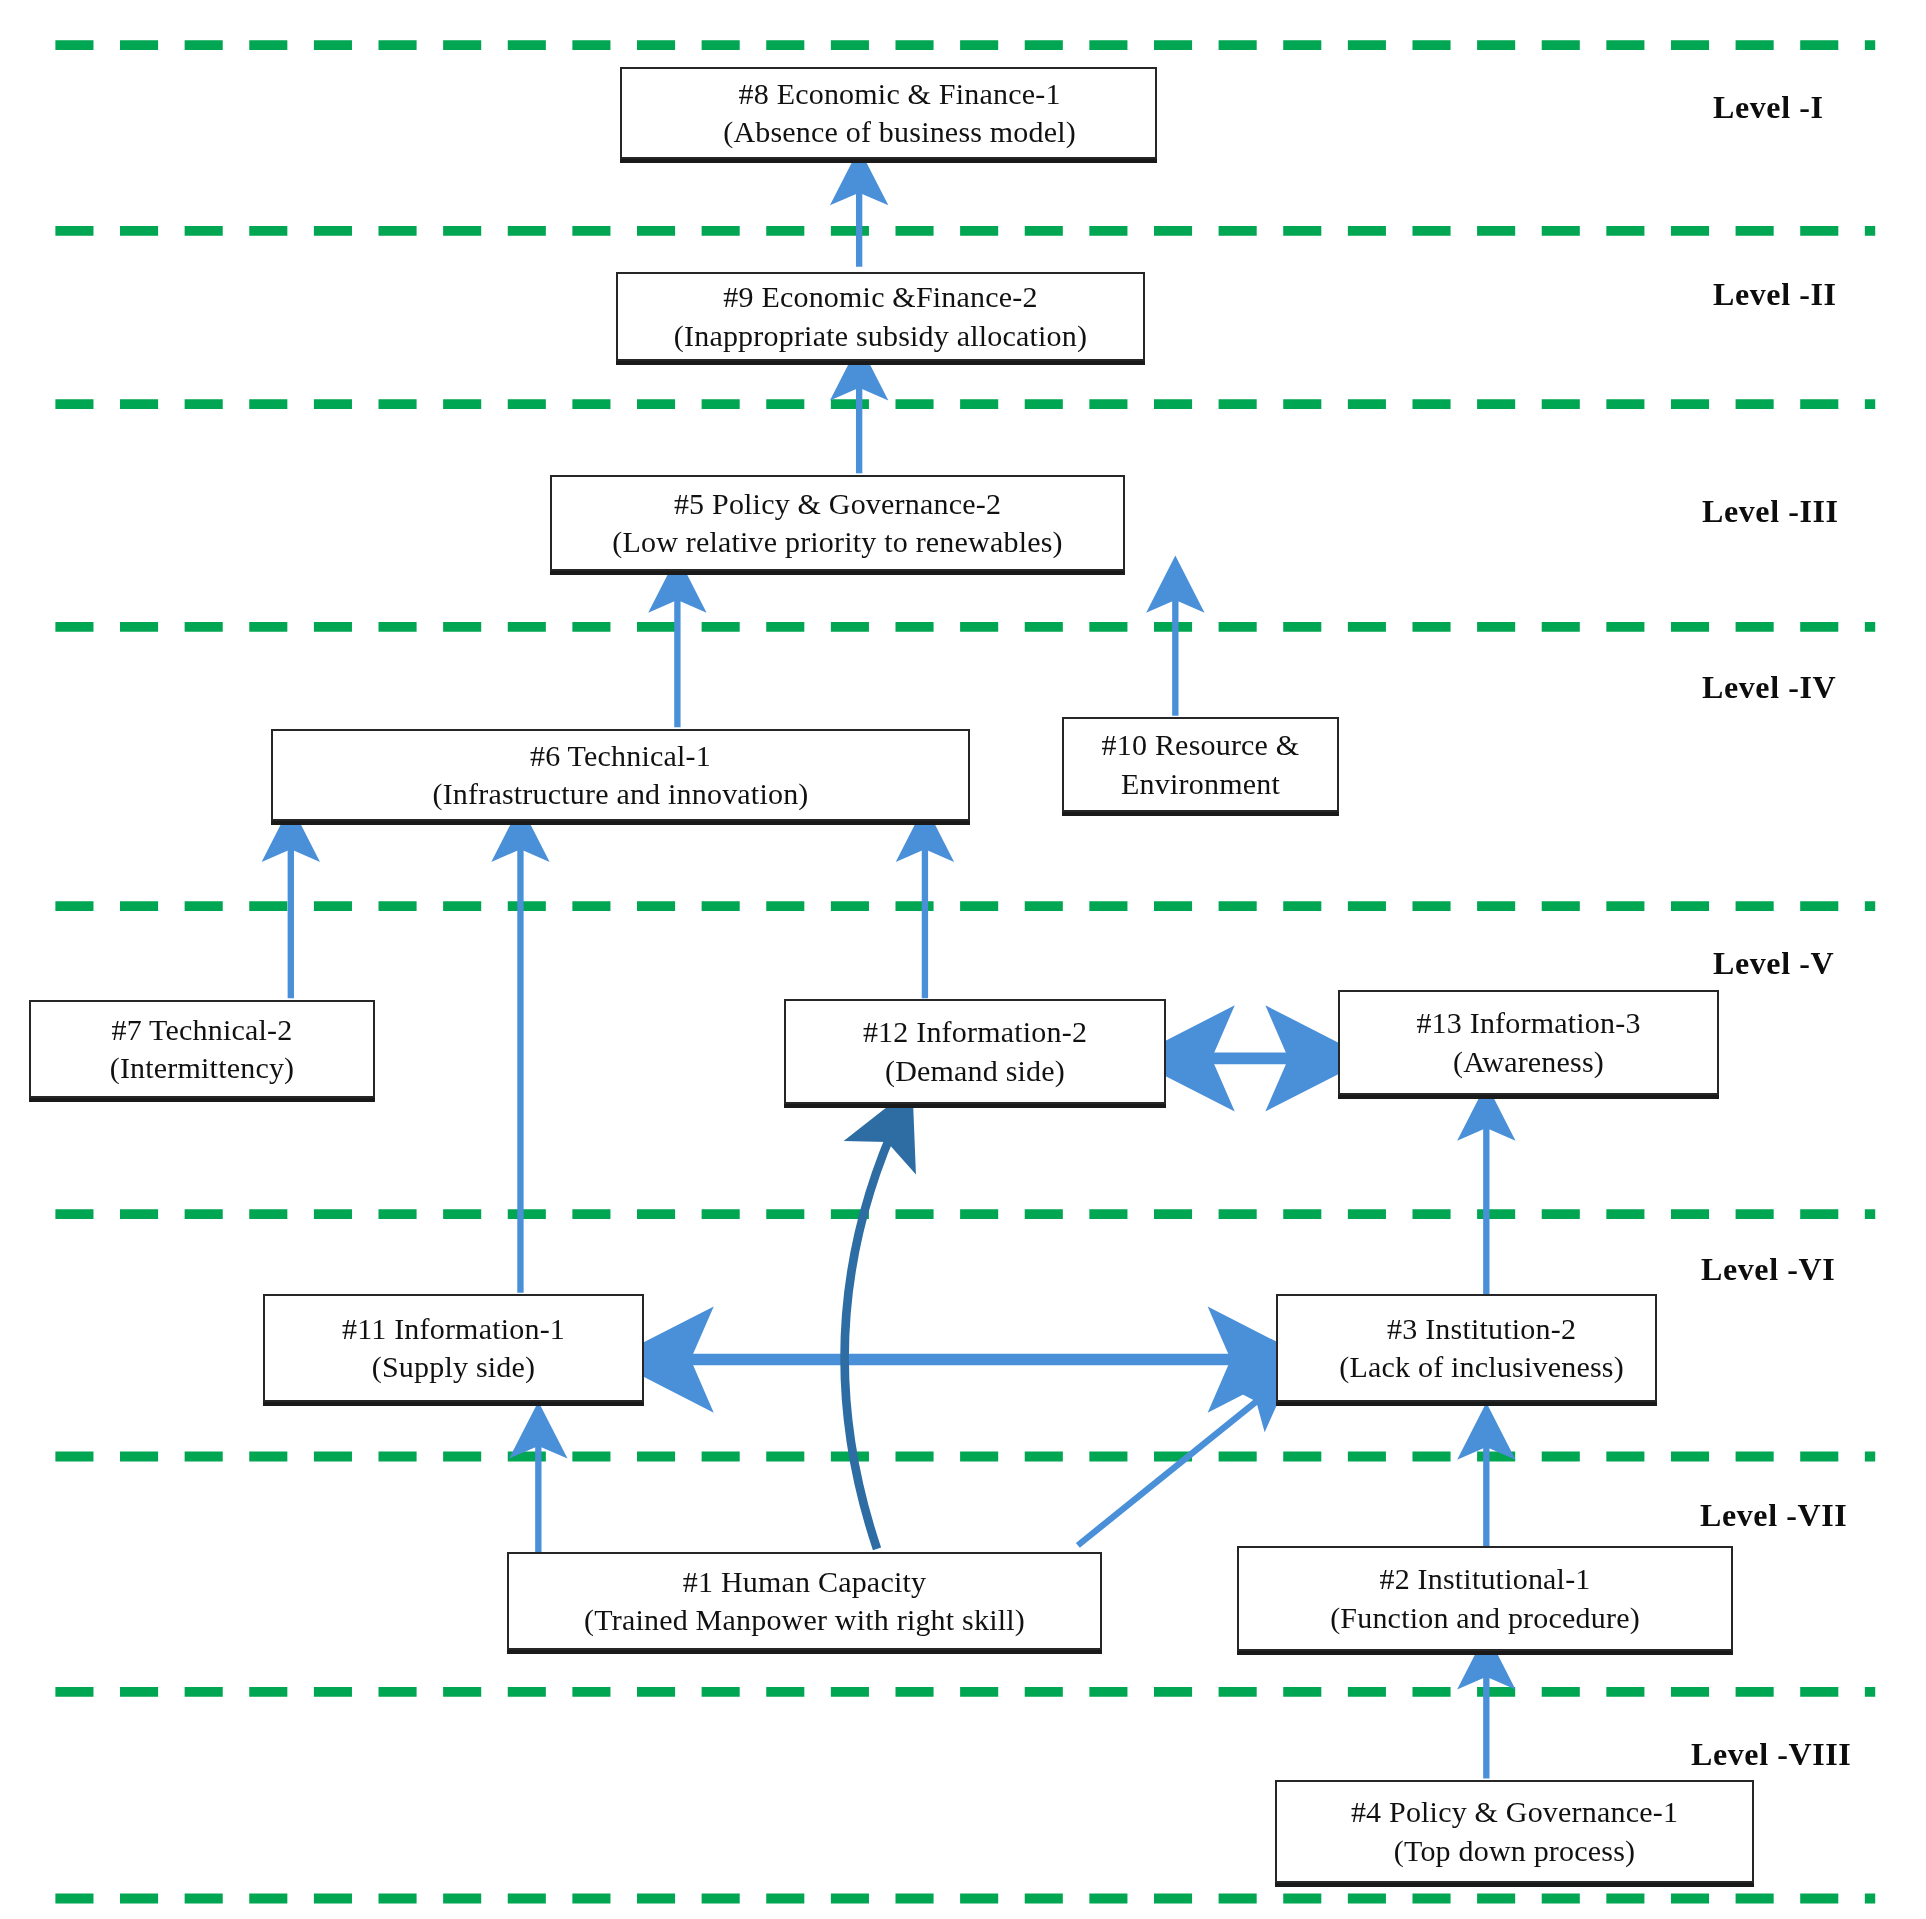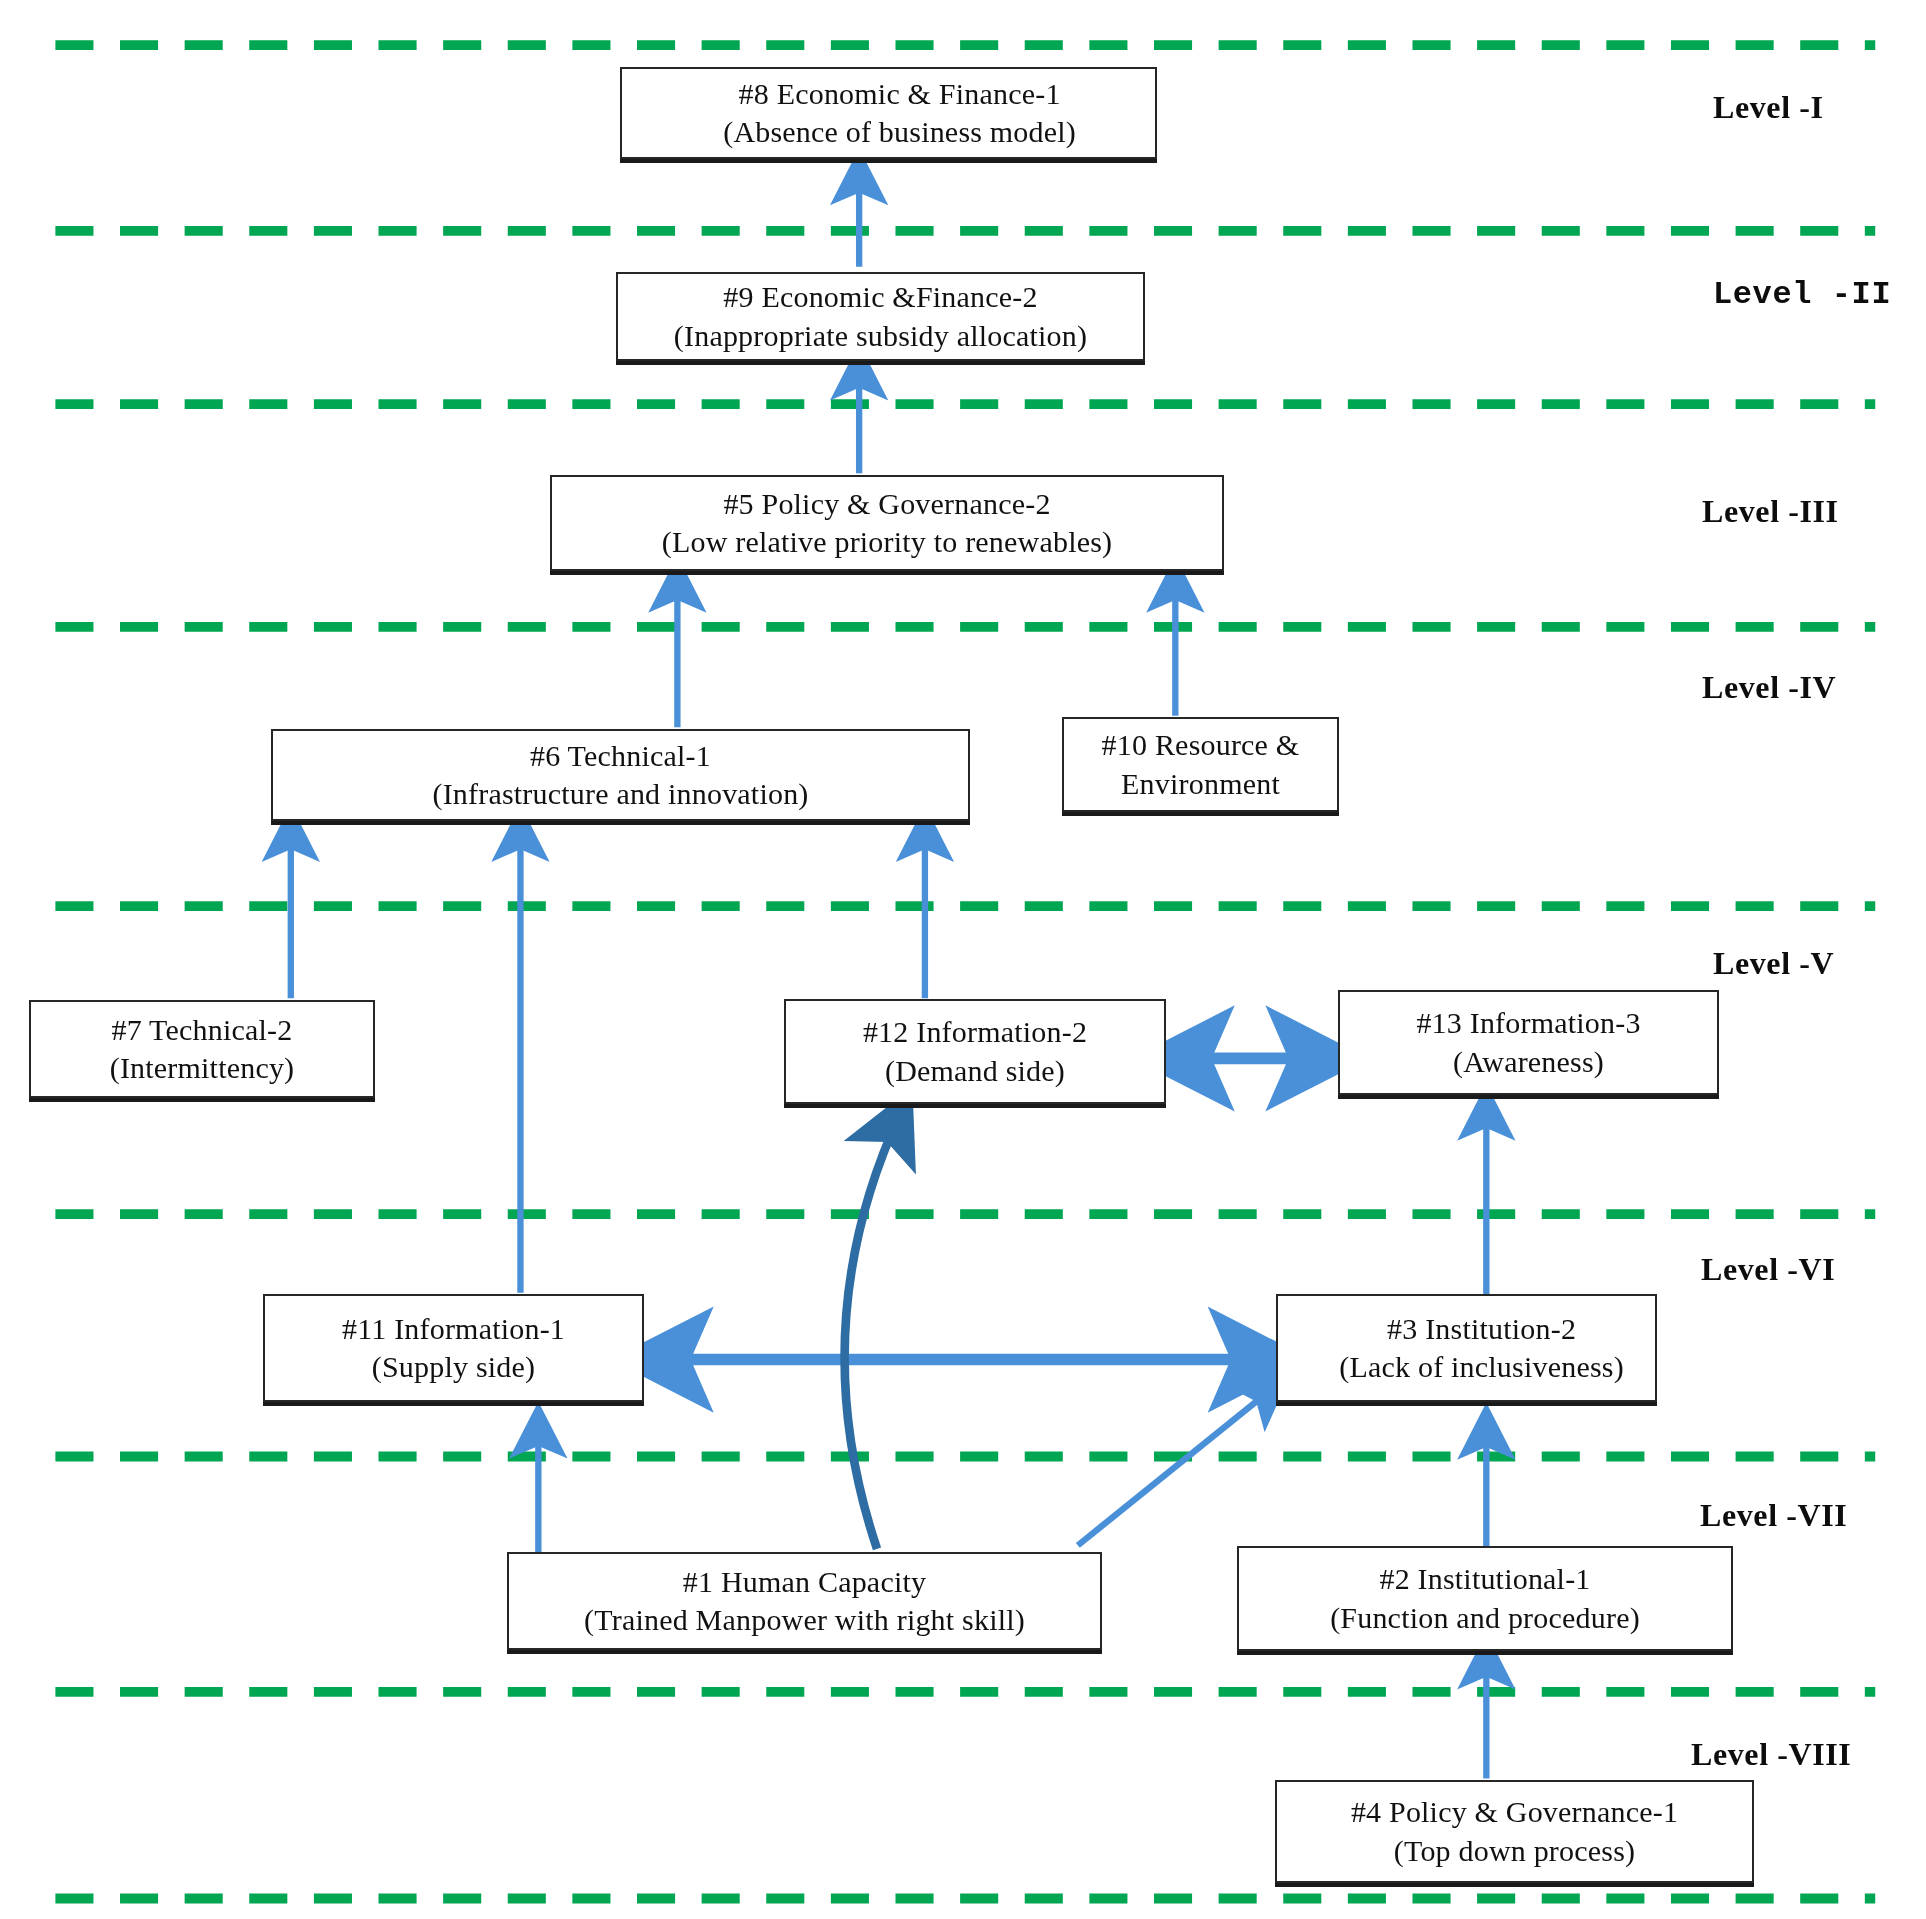--- a/index.html
+++ b/index.html
@@ -120,21 +120,21 @@
   <div class="node-box" style="left:620px; top:67px; width:537px; height:92px;padding-left:28px;">
     <span class="ln">#8 Economic &amp; Finance-1</span>
     <span class="ln">(Absence of business model)</span>
   </div>
 
   <div class="node-box" style="left:616px; top:272px; width:529px; height:89px;">
     <span class="ln">#9 Economic &amp;Finance-2</span>
     <span class="ln">(Inappropriate subsidy allocation)</span>
   </div>
 
-  <div class="node-box" style="left:550px; top:475px; width:674px; height:96px;">
+  <div class="node-box" style="left:550px; top:475px; width:575px; height:96px;">
     <span class="ln">#5 Policy &amp; Governance-2</span>
     <span class="ln">(Low relative priority to renewables)</span>
   </div>
 
   <div class="node-box" style="left:271px; top:729px; width:699px; height:92px;">
     <span class="ln">#6 Technical-1</span>
     <span class="ln">(Infrastructure and innovation)</span>
   </div>
 
   <div class="node-box" style="left:1062px; top:717px; width:277px; height:95px;">
@@ -176,21 +176,21 @@
     <span class="ln">#2 Institutional-1</span>
     <span class="ln">(Function and procedure)</span>
   </div>
 
   <div class="node-box" style="left:1275px; top:1780px; width:479px; height:103px;">
     <span class="ln">#4 Policy &amp; Governance-1</span>
     <span class="ln">(Top down process)</span>
   </div>
 
   <div class="level-label" style="left:1713px; top:89px;">Level -I</div>
-  <div class="level-label" style="left:1713px; top:276px;font-family:Liberation Mono, monospace;">Level -II</div>
+  <div class="level-label" style="left:1713px; top:276px;">Level -II</div>
   <div class="level-label" style="left:1702px; top:449px;margin-top:44px;">Level -III</div>
   <div class="level-label" style="left:1702px; top:669px;">Level -IV</div>
   <div class="level-label" style="left:1713px; top:945px;">Level -V</div>
   <div class="level-label" style="left:1701px; top:1251px;text-align:center;">Level -VI</div>
   <div class="level-label" style="left:1700px; top:1497px;">Level -VII</div>
   <div class="level-label" style="left:1691px; top:1736px;">Level -VIII</div>
 
 </div>
 
 

